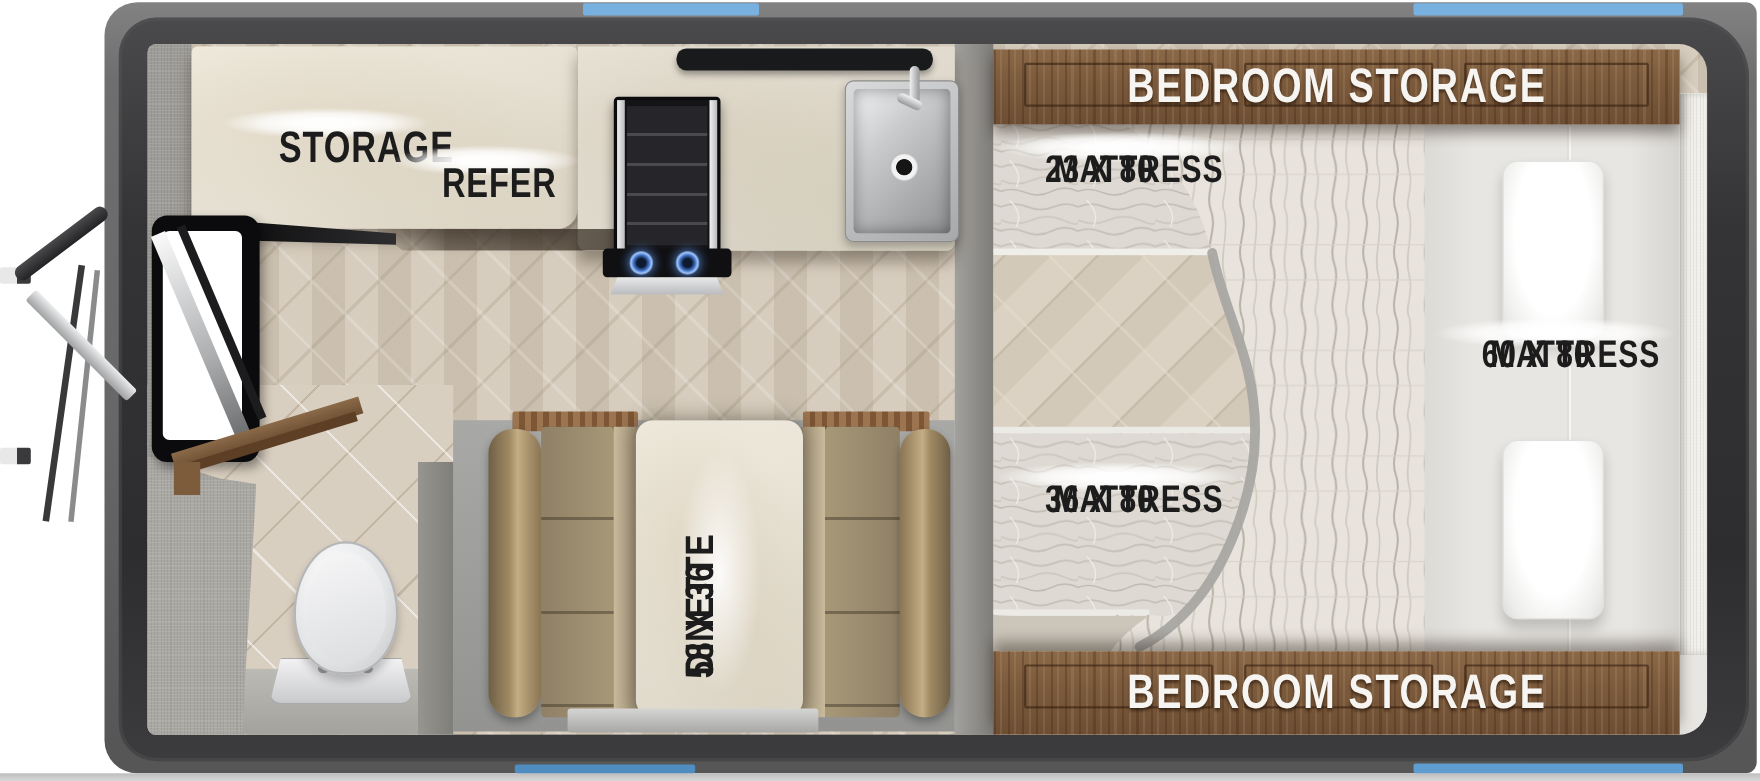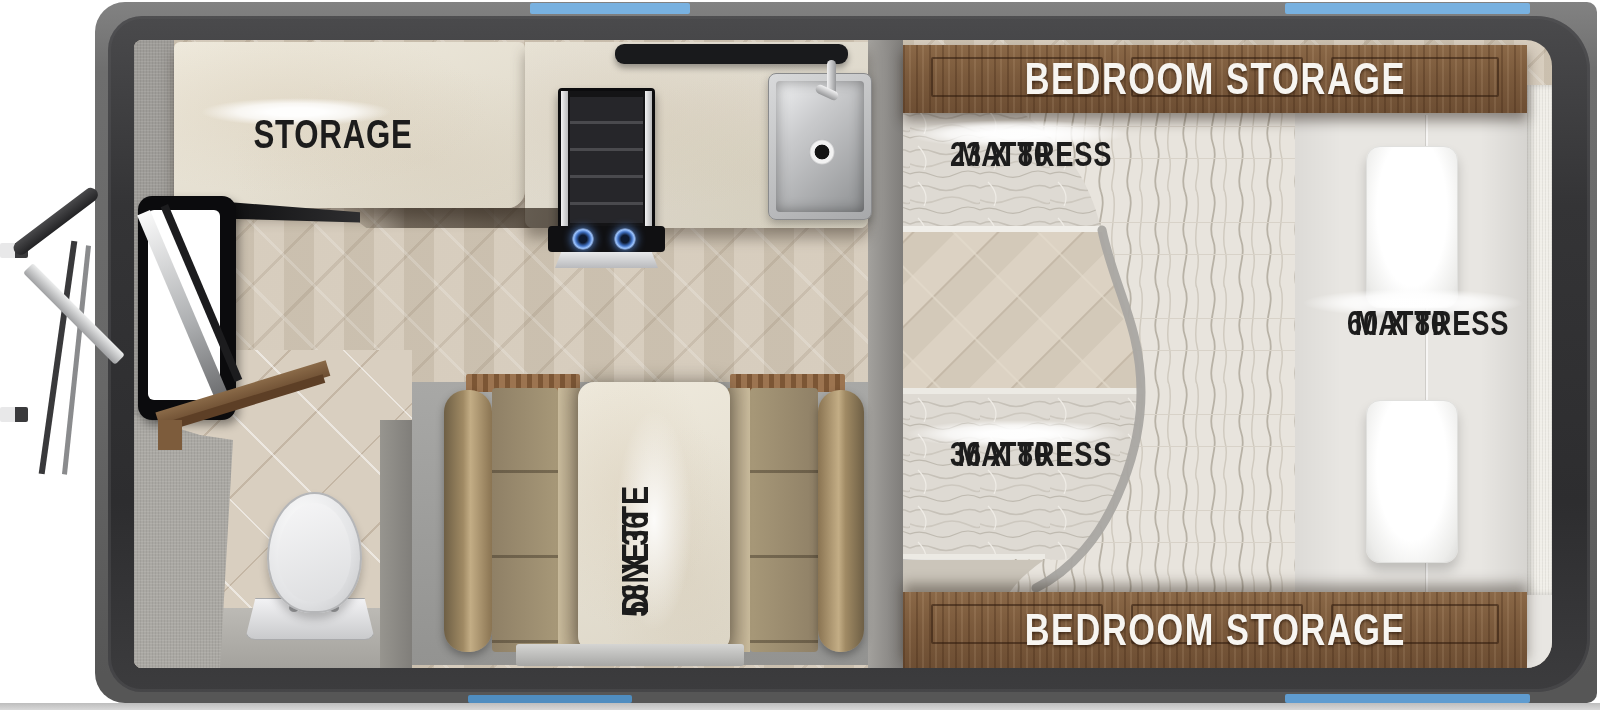--- a/index.html
+++ b/index.html
@@ -338,20 +338,23 @@
       <div class="panel p2"></div>
       <div class="panel p3"></div>
       <div class="cabLbl">
         <span>BEDROOM STORAGE</span>
       </div>
     </div>
 
     <div id="lblStorage" class="lbl">
       <span class="ln">STORAGE</span>
     </div>
+    <div id="lblRefer" class="lbl">
+      <span class="ln">REFER</span>
+    </div>
     <div id="lbl23" class="lbl">
       <span class="ln">23 X 80</span>
       <span class="ln">MATTRESS</span>
     </div>
     <div id="lbl36" class="lbl">
       <span class="ln">36 X 80</span>
       <span class="ln">MATTRESS</span>
     </div>
     <div id="lbl60" class="lbl">
       <span class="ln">60 X 80</span>

